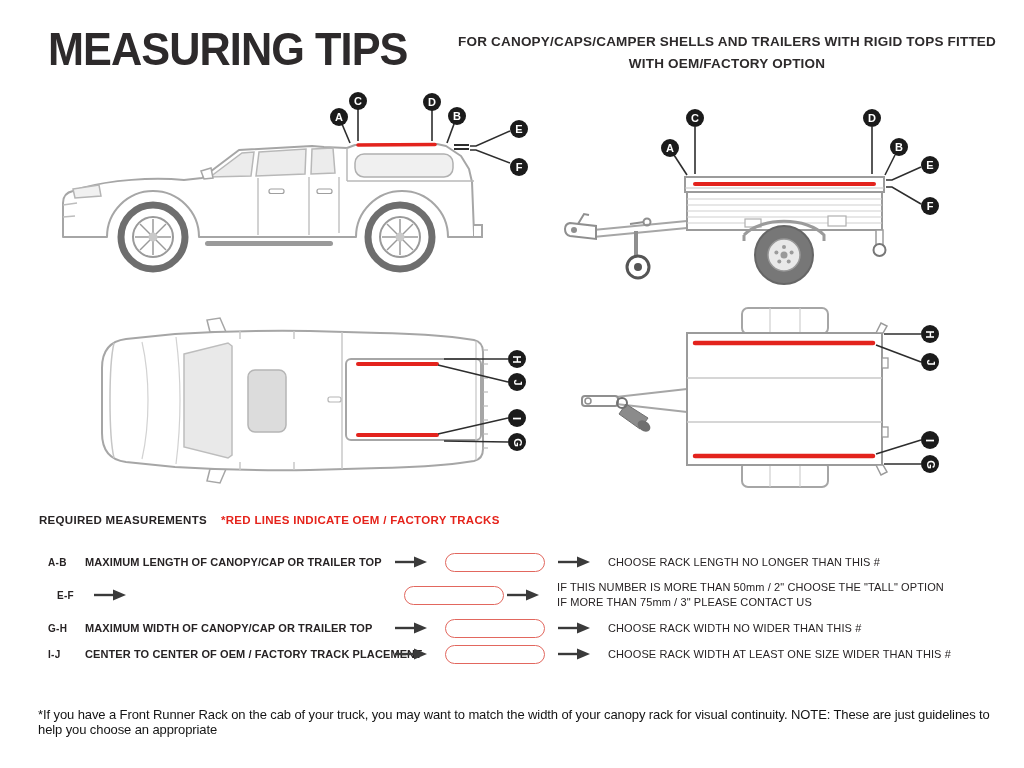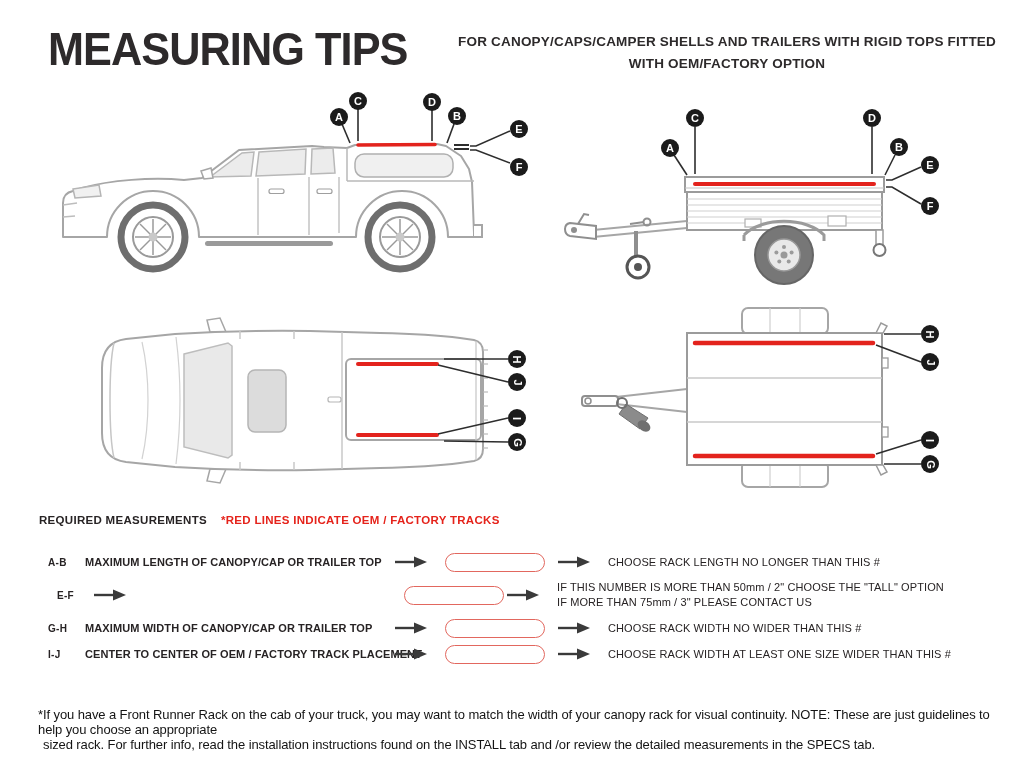--- a/index.html
+++ b/index.html
@@ -396,16 +396,15 @@
             <polygon points="19,0.5 32,6 19,11.5" fill="#3a3a3a"></polygon>
           </svg>
         </div>
       <div class="mres">CHOOSE RACK WIDTH AT LEAST ONE SIZE WIDER THAN THIS #</div>
     </div>
 
   </div>
 
   <div class="footnote">
     <div class="l1">*If you have a Front Runner Rack on the cab of your truck, you may want to match the width of your canopy rack for visual continuity. NOTE: These are just guidelines to help you choose an appropriate</div>
-    <div class="l2">sized rack. For further info, read the installation instructions found on the INSTALL tab and /or review the detailed measurements in the SPECS tab.</div>
   </div>
 
 </div>
 
 </body></html>

